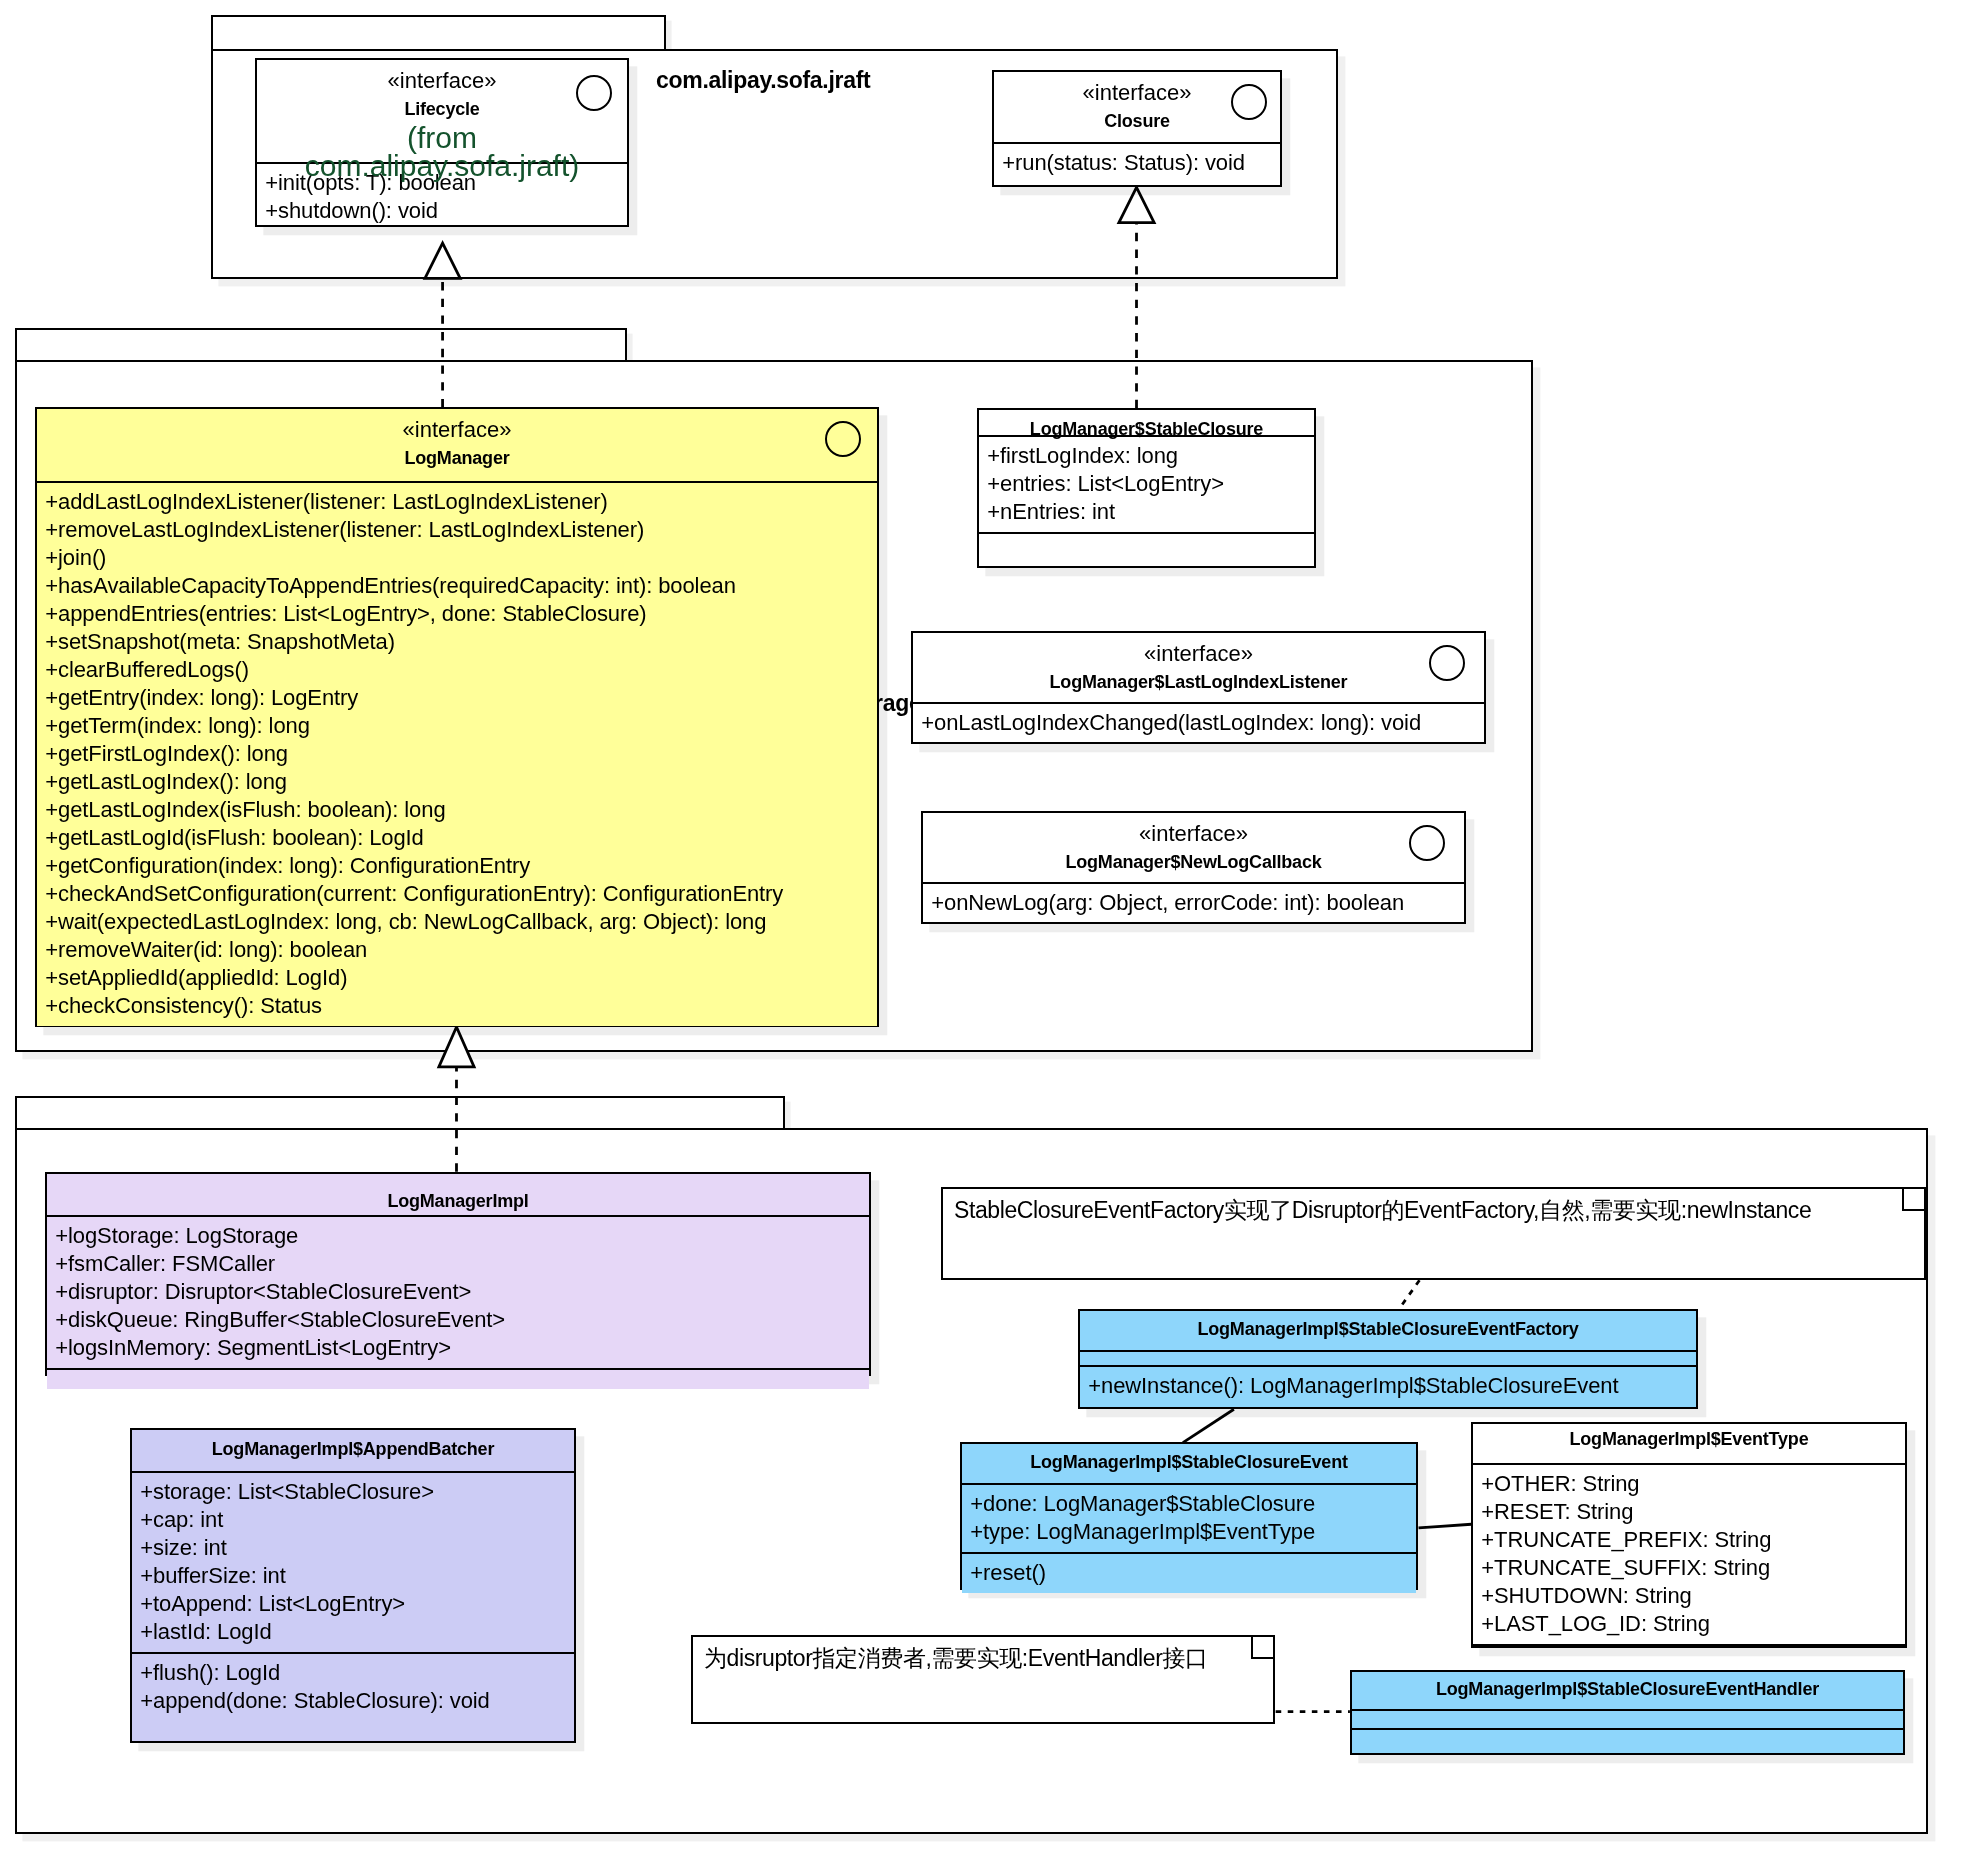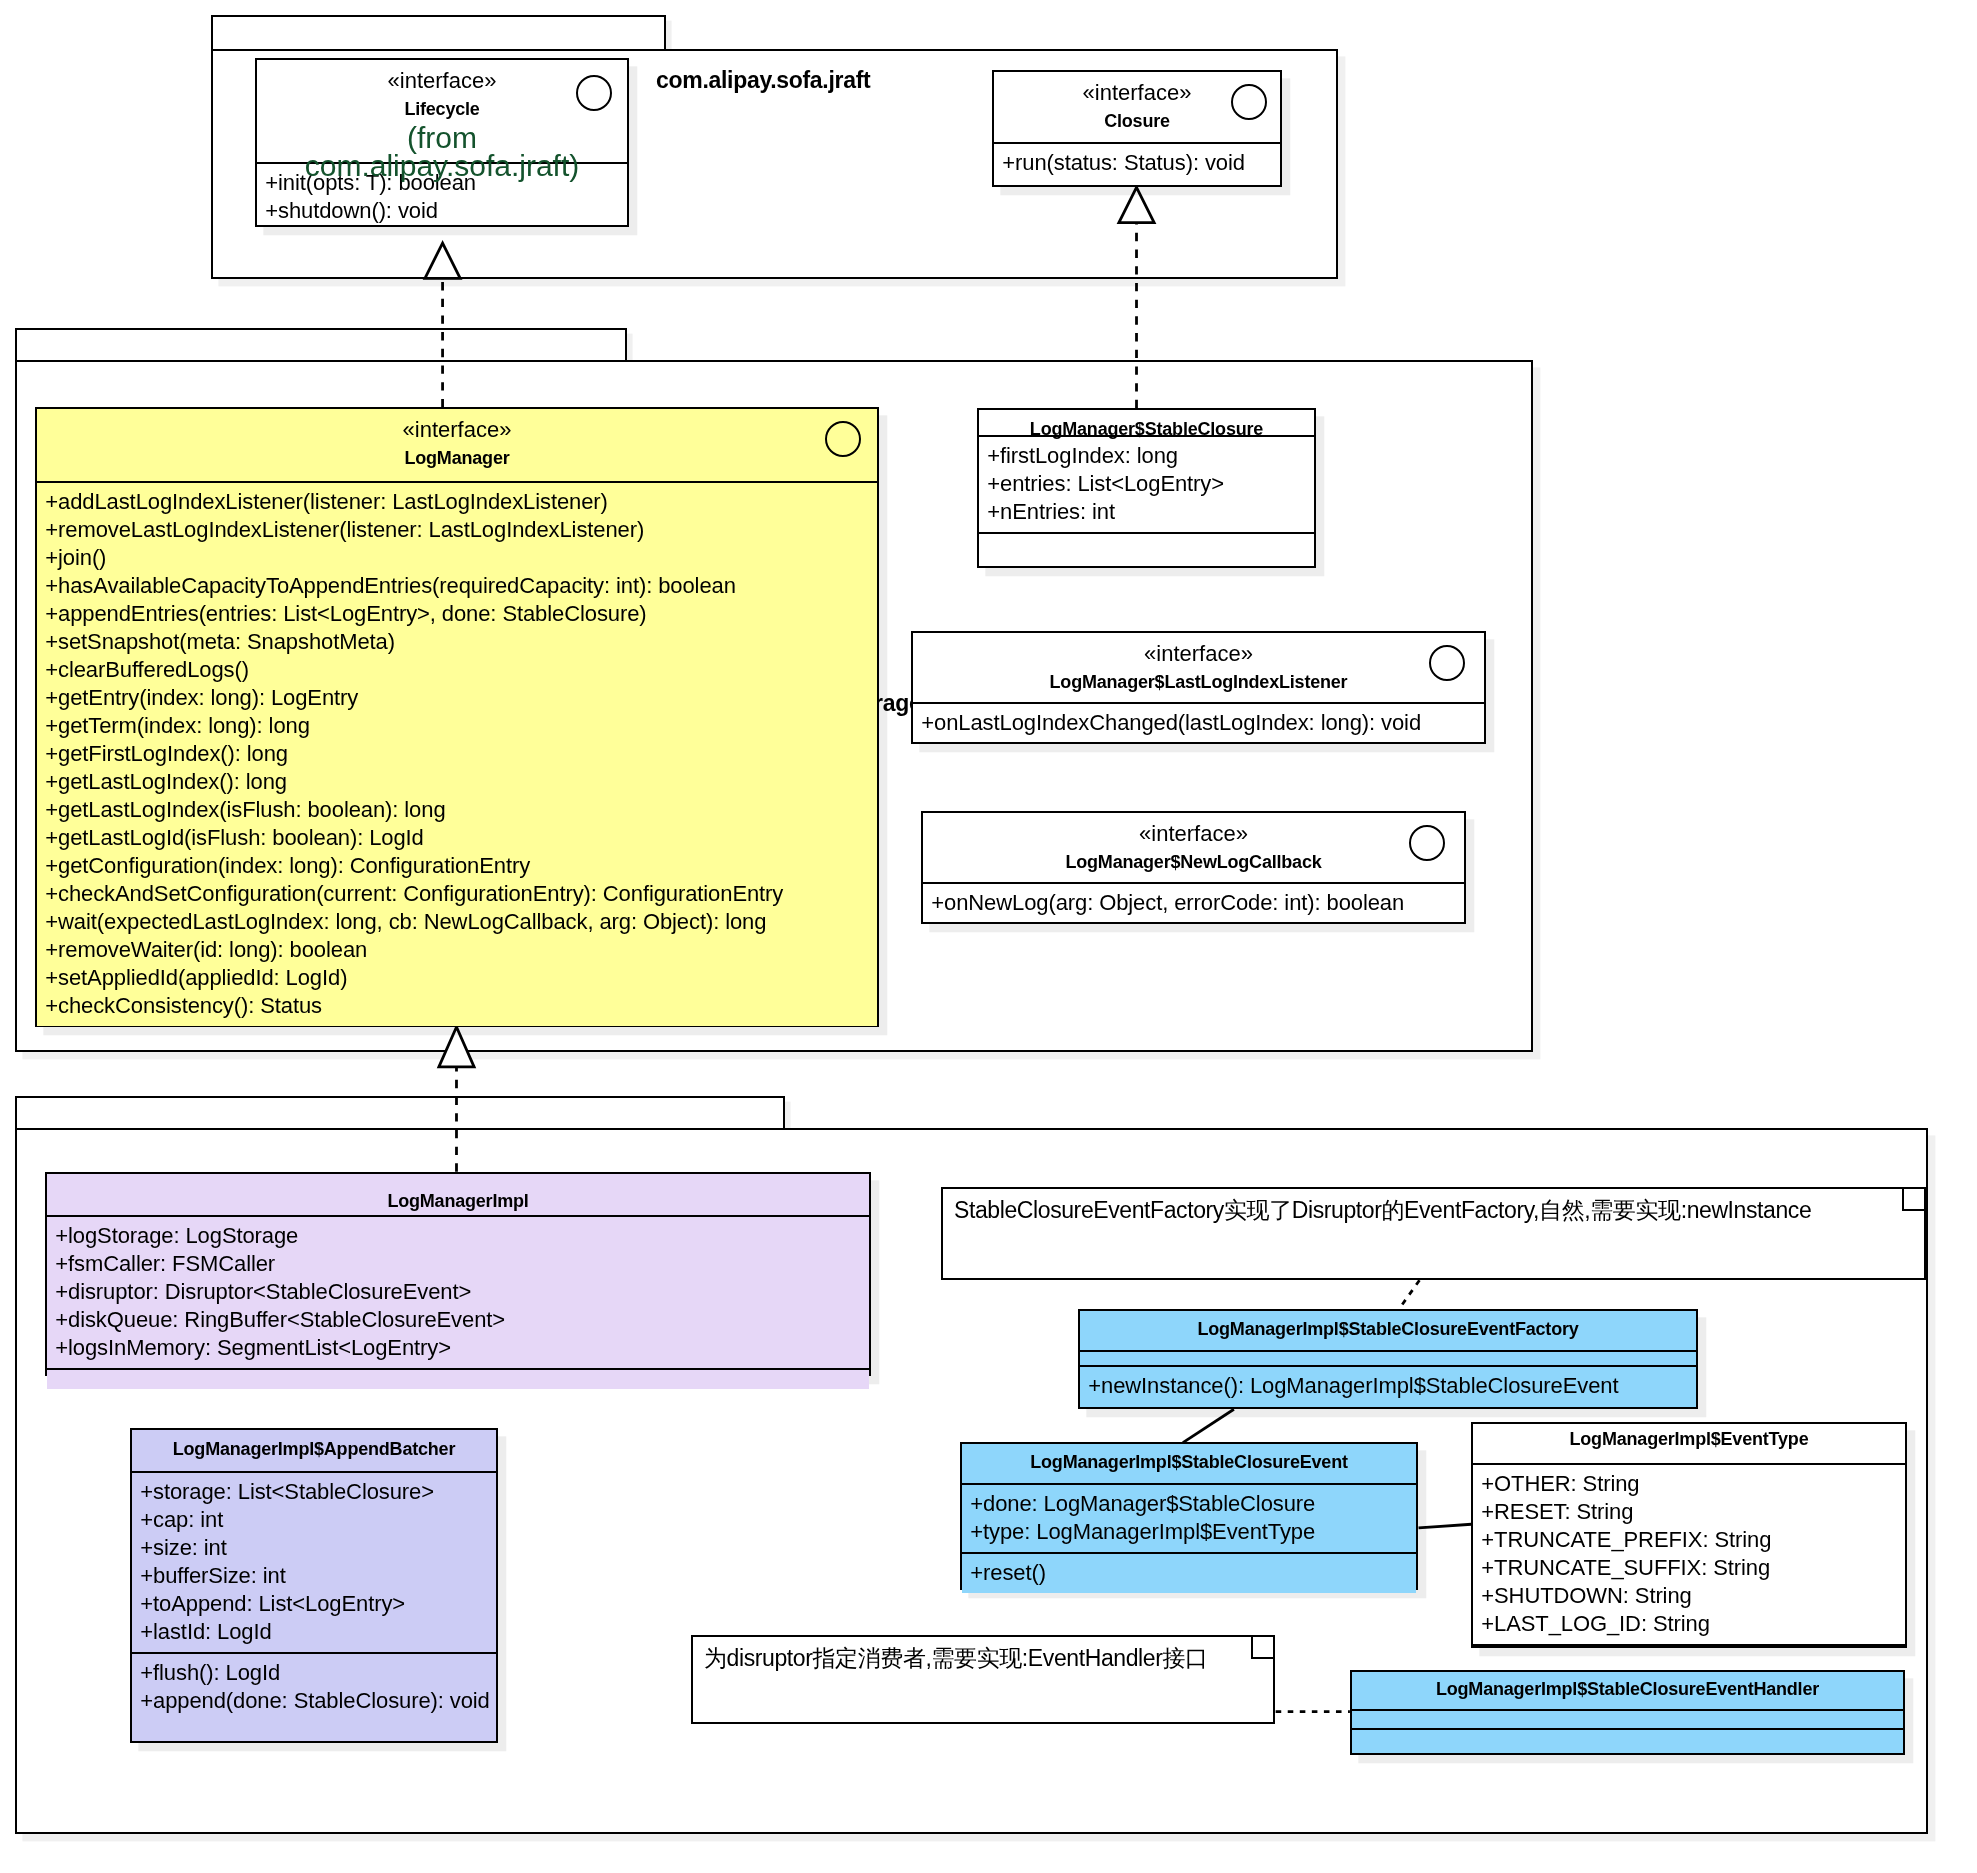--- a/index.html
+++ b/index.html
@@ -259,21 +259,21 @@
       <div class="mem">+logStorage: LogStorage</div>
       <div class="mem">+fsmCaller: FSMCaller</div>
       <div class="mem">+disruptor: Disruptor&lt;StableClosureEvent&gt;</div>
       <div class="mem">+diskQueue: RingBuffer&lt;StableClosureEvent&gt;</div>
       <div class="mem">+logsInMemory: SegmentList&lt;LogEntry&gt;</div>
     </div>
     <div class="sep"></div>
     <div class="sect empty purple"></div>
   </div>
 
-  <div class="cls lilac" style="left:130px;top:1428px;width:368px;height:315px;">
+  <div class="cls lilac" style="left:130px;top:1428px;width:446px;height:315px;">
     <div class="hdr lilac" style="height:41px;padding-top:4.6px;">
       <span class="cname">LogManagerImpl$AppendBatcher</span>
     </div>
     <div class="sep"></div>
     <div class="sect lilac">
       <div class="mem">+storage: List&lt;StableClosure&gt;</div>
       <div class="mem">+cap: int</div>
       <div class="mem">+size: int</div>
       <div class="mem">+bufferSize: int</div>
       <div class="mem">+toAppend: List&lt;LogEntry&gt;</div>

